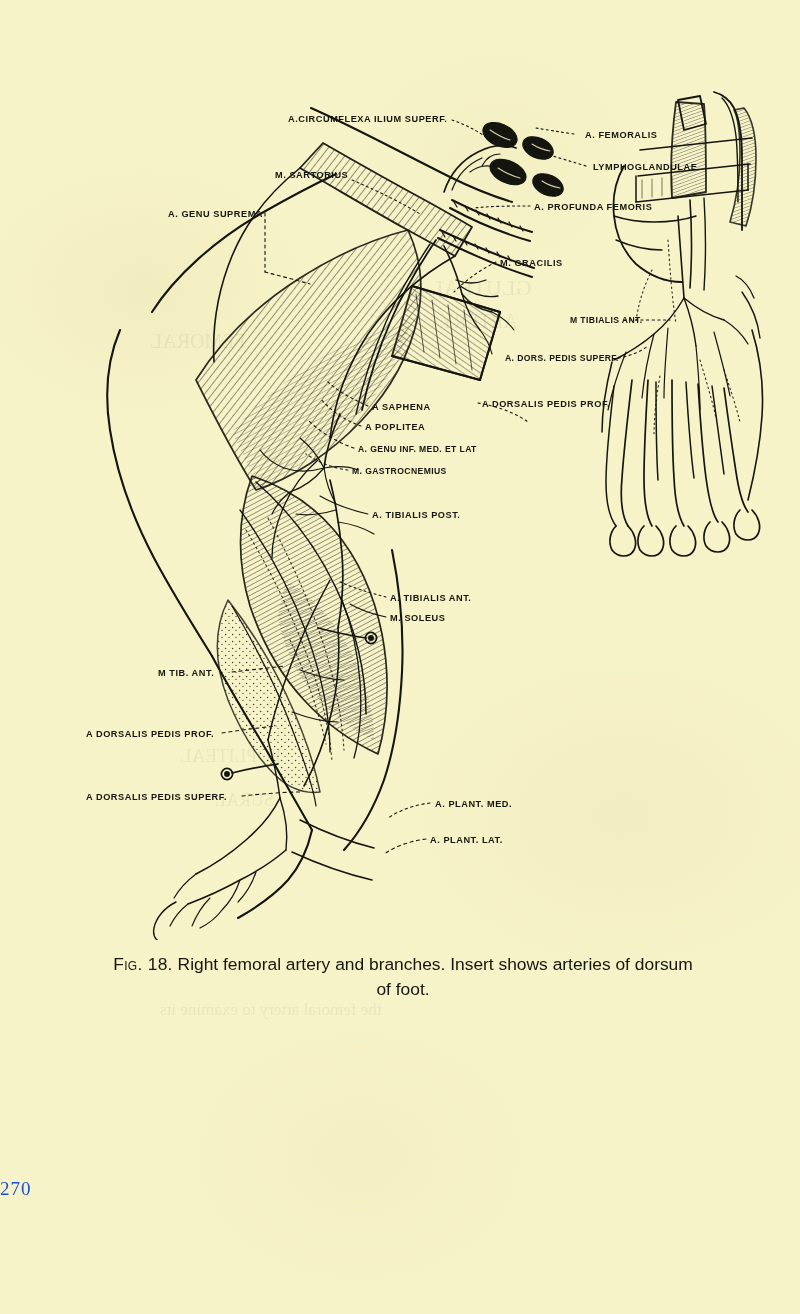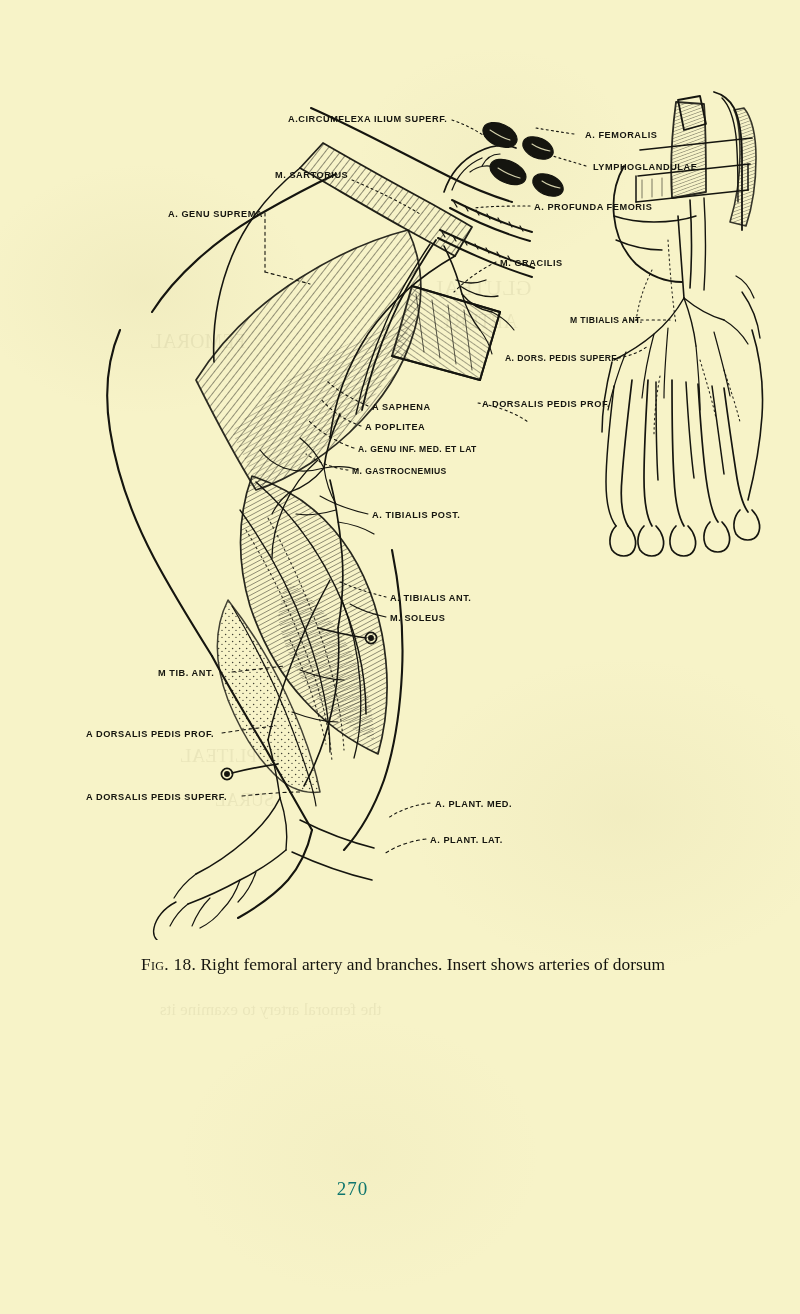--- a/index.html
+++ b/index.html
@@ -35,34 +35,34 @@
     font-family:"Liberation Sans",sans-serif;
     font-weight:bold;
     font-size:9.2px;
     letter-spacing:.55px;
     fill:#15150f;
   }
   .lbl-sm{font-size:8.6px;letter-spacing:.4px;}
 
   #caption{
     position:absolute;left:58px;top:952px;width:690px;
-    font-family:Liberation Serif, serif;
+    font-family:Liberation Sans, sans-serif;
     font-size:17.4px;
     line-height:25px;
     color:#15150f;
     text-align:center;
   }
   #caption .fig-no{font-variant:small-caps;letter-spacing:.3px;}
   #caption .cap-line2{display:block;}
   #page-number{
     position:absolute;left:0;top:1178px;width:705px;
-    text-align:center;
+    text-align:left;
     font-family:"Liberation Serif",serif;
     font-size:19px;
-    color:#0f766e;
+    color:#1d4ed8;
     letter-spacing:1px;
   }
 </style>
 </head>
 <body>
 
 <div id="paper-texture"></div>
 <div id="bleedthrough">
     <div style="left: 430px; top: 275px; font-size: 22px;">GLUTEAL</div>
     <div style="left: 440px; top: 310px; font-size: 20px;">ARTERY</div>
@@ -385,15 +385,16 @@
     <text class="lbl" x="86" y="720">A DORSALIS PEDIS SUPERF.</text>
     <text class="lbl" x="435" y="727">A. PLANT. MED.</text>
     <text class="lbl" x="430" y="763">A. PLANT. LAT.</text>
   </g>
 </svg>
 </div>
 
 <div id="caption">
   <span class="fig-no">Fig. 18.</span>
   <span>Right femoral artery and branches.  Insert shows arteries of dorsum</span>
+  <span class="cap-line2">of foot.</span>
 </div>
 
 <div id="page-number">270</div>
 
 </body></html>

